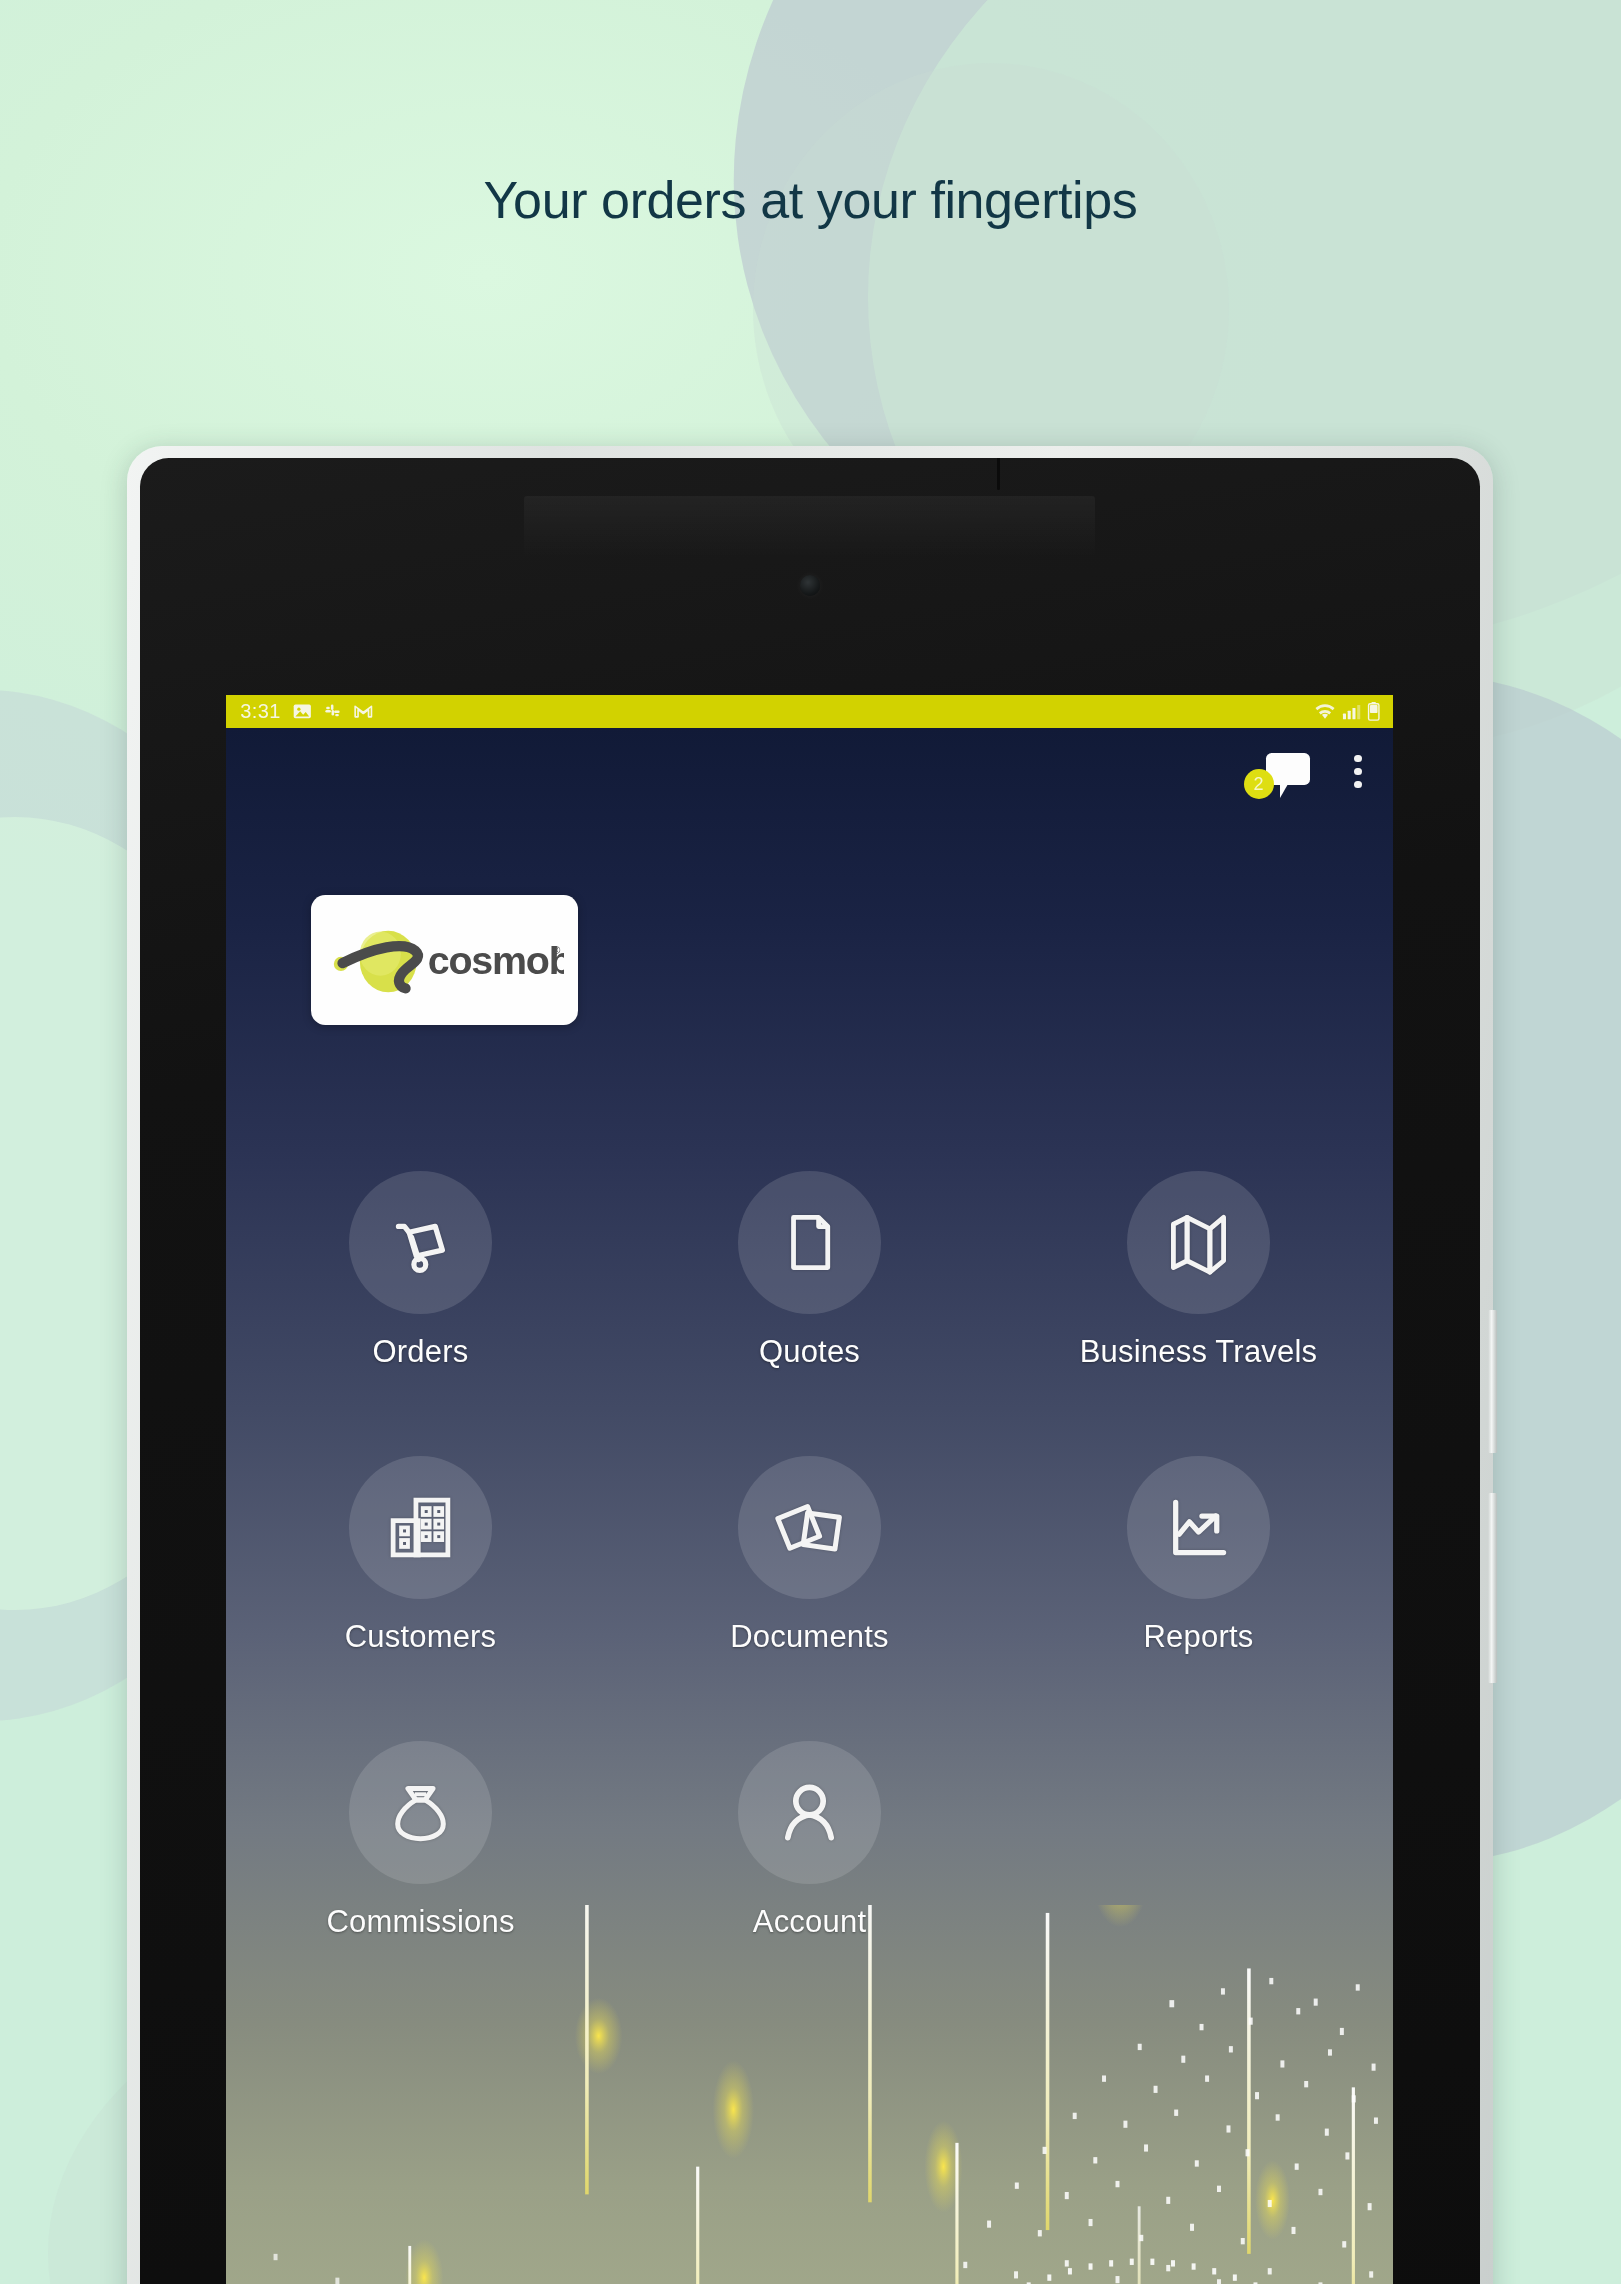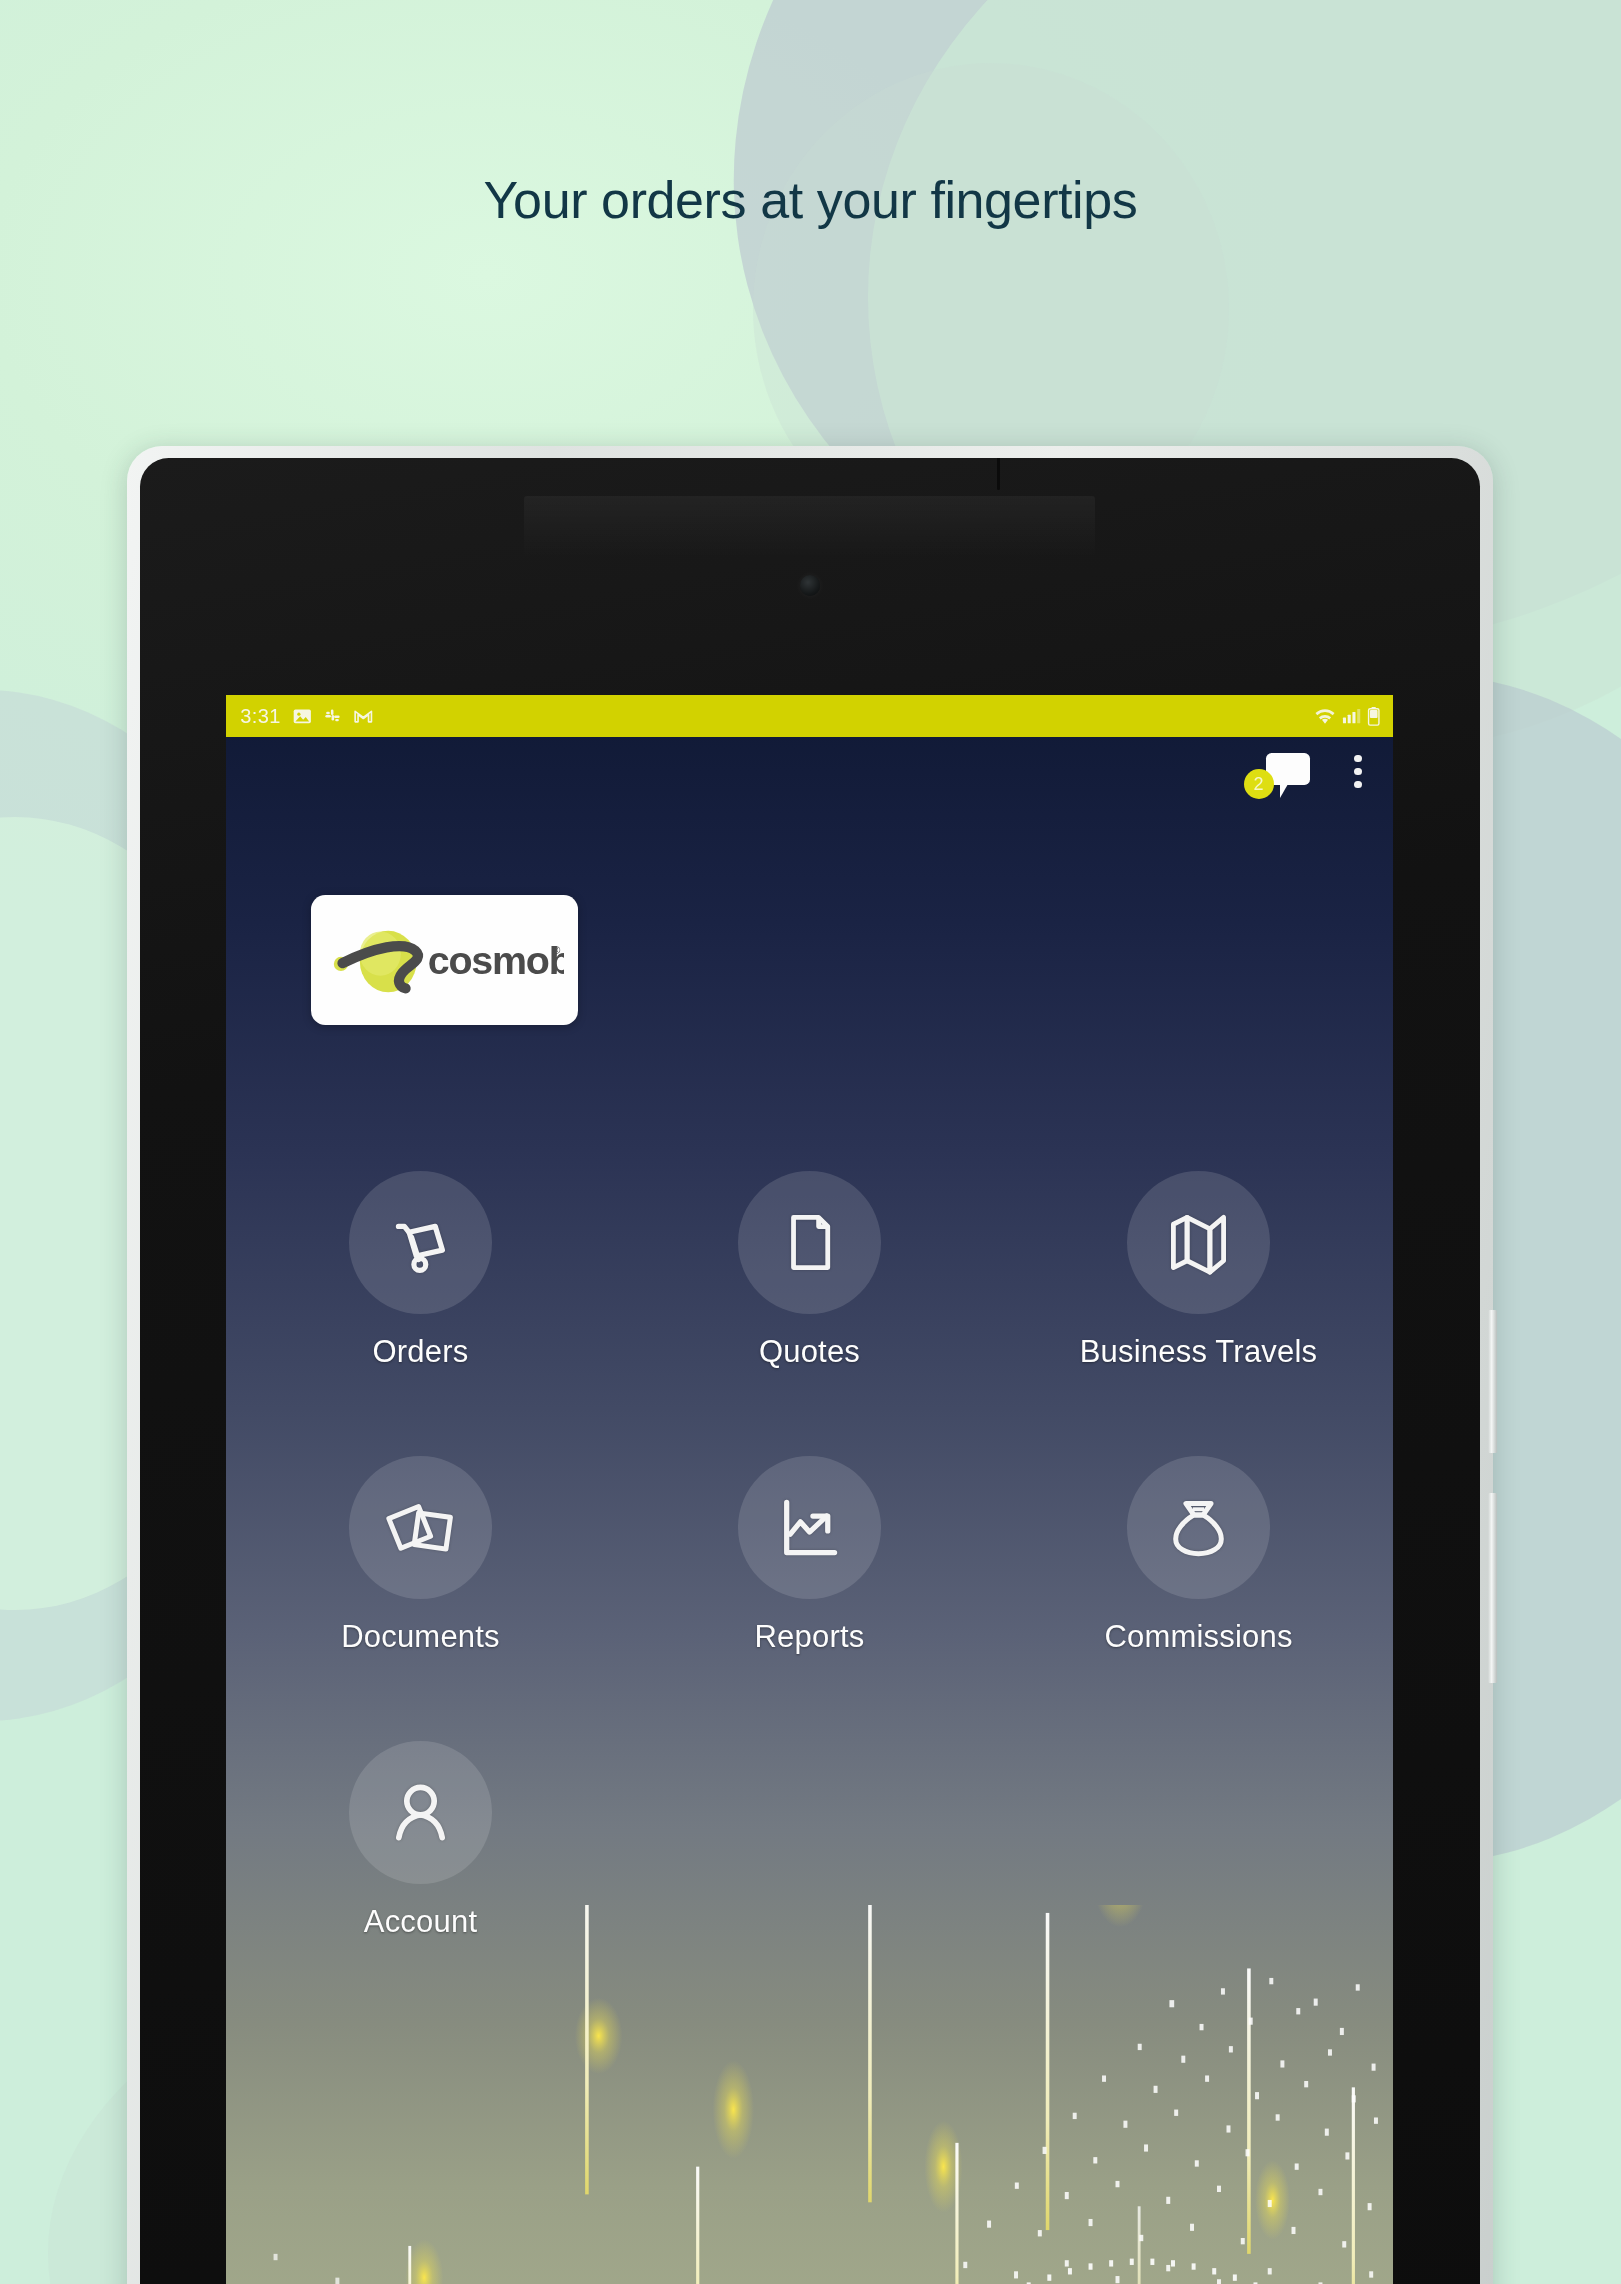--- a/index.html
+++ b/index.html
@@ -133,21 +133,21 @@
     position:absolute;
     left:99px; top:249px;
     width:1167px; height:1654px;
     overflow:hidden;
     background:#141d3a;
   }
 
   
   .statusbar {
     position:relative;
-    height:42px;
+    height:33px;
     background:#d2d200;
     display:flex; align-items:center;
     padding:0 12.7px 0 14.3px;
     color:#f6f6e2;
     font-size:20px;
     z-index:9;
   }
   .sb-time { font-weight:400; letter-spacing:0.4px; }
   .sb-icons-l { display:flex; align-items:center; gap:11px; margin-left:11px; }
   .sb-spacer { flex:1; }
@@ -527,20 +527,39 @@
         <div class="tile-circle">
           <svg width="73" height="73" viewBox="0 0 64 64" fill="none" stroke="#f4f4f4" stroke-width="4.2" stroke-linejoin="round">
             <path d="M10 16l12-6v38l-12 6z"></path>
             <path d="M22 10l20 10v38L22 48z"></path>
             <path d="M42 20l12-10v38l-12 10z"></path>
           </svg>
         </div>
         <div class="tile-label">Business Travels</div>
       </div>
 
+      <div class="tile">
+        <div class="tile-circle">
+          <svg width="73" height="73" viewBox="0 0 64 64">
+            <rect x="28" y="8" width="28" height="48" fill="none" stroke="#f4f4f4" stroke-width="4.2"></rect>
+            <rect x="8" y="26" width="22" height="30" fill="none" stroke="#f4f4f4" stroke-width="4.2"></rect>
+            <g fill="none" stroke="#f4f4f4" stroke-width="3.4">
+              <rect x="34" y="15" width="6" height="6"></rect>
+                <rect x="45" y="15" width="6" height="6"></rect>
+              <rect x="34" y="26" width="6" height="6"></rect>
+                <rect x="45" y="26" width="6" height="6"></rect>
+              <rect x="34" y="37" width="6" height="6"></rect>
+                <rect x="45" y="37" width="6" height="6"></rect>
+              <rect x="15" y="32" width="6" height="6"></rect>
+                <rect x="15" y="43" width="6" height="6"></rect>
+            </g>
+          </svg>
+        </div>
+        <div class="tile-label">Customers</div>
+      </div>
 
       <div class="tile">
         <div class="tile-circle">
           <svg width="76" height="76" viewBox="0 0 64 64" fill="none" stroke="#f4f4f4" stroke-width="4.2" stroke-linejoin="round">
             <rect x="9" y="18" width="27" height="27" transform="rotate(-22 22.5 31.5)"></rect>
             <rect x="28" y="21" width="27" height="27" transform="rotate(8 41.5 34.5)"></rect>
           </svg>
         </div>
         <div class="tile-label">Documents</div>
       </div>

